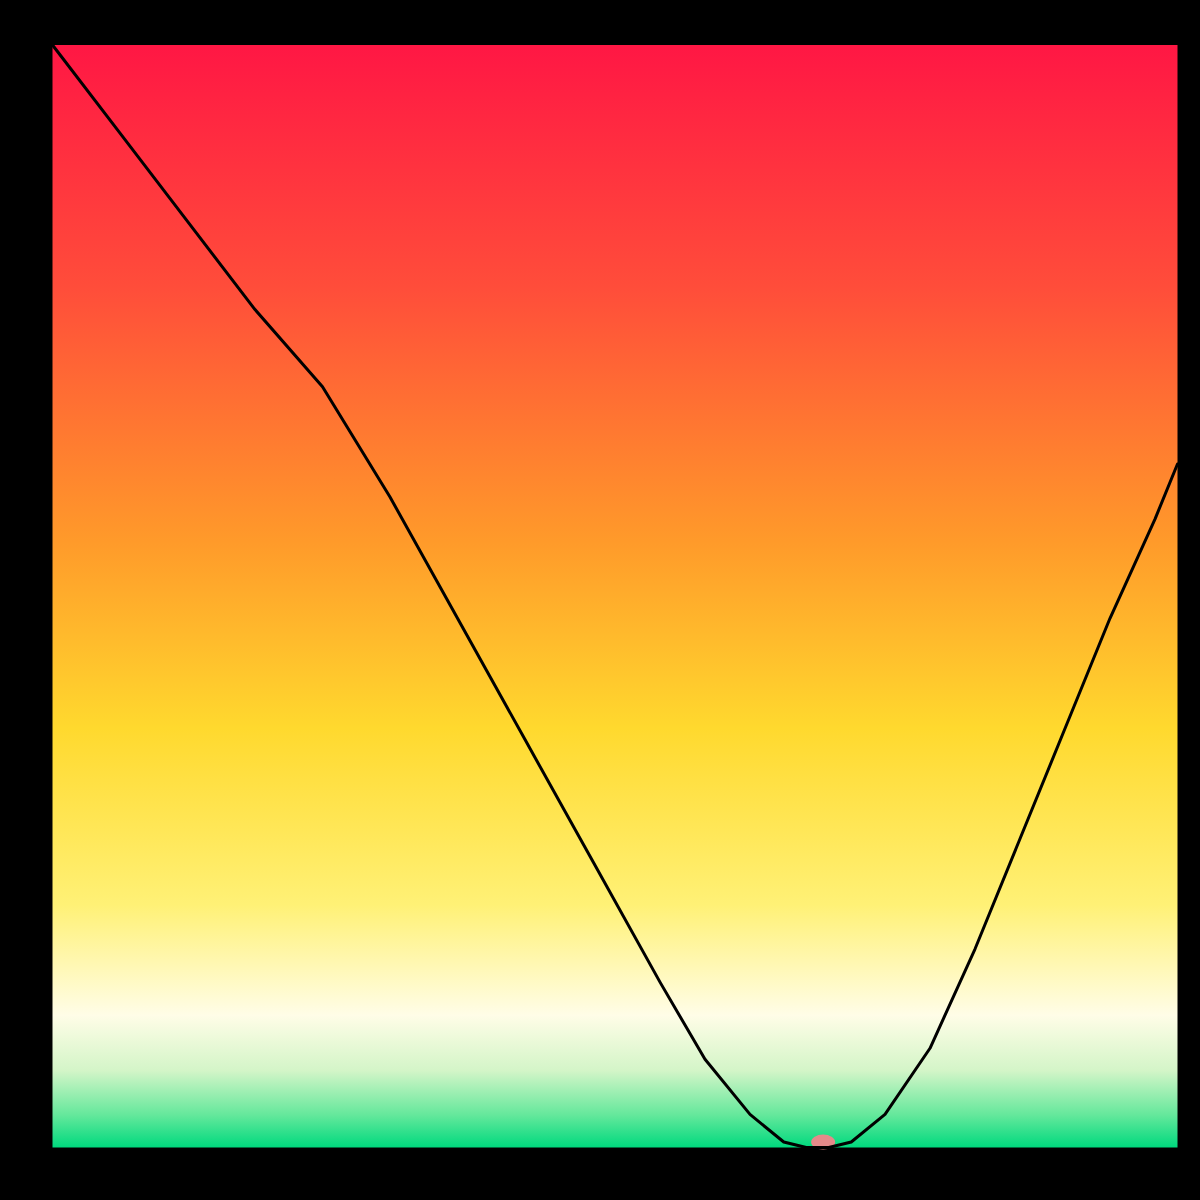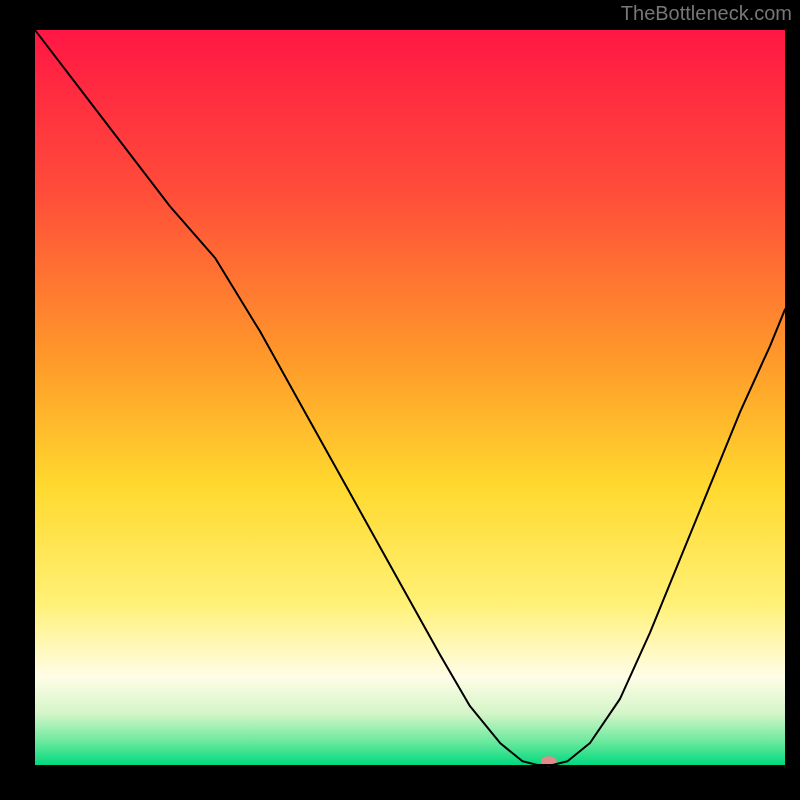--- a/index.html
+++ b/index.html
@@ -28,21 +28,20 @@
     z-index: 10;
   }
   svg {
     display: block;
   }
 </style>
 </head>
 <body>
 
 <div class="chart-container">
-  <div class="watermark">TheBottleneck.com</div>
   <svg id="chart-svg" width="800" height="800">
       <defs>
         <linearGradient id="bg-grad" x1="0" y1="0" x2="0" y2="1">
           <stop offset="0%" stop-color="#ff1744"></stop>
           <stop offset="22%" stop-color="#ff4d3a"></stop>
           <stop offset="45%" stop-color="#ff9a2a"></stop>
           <stop offset="62%" stop-color="#ffd92e"></stop>
           <stop offset="78%" stop-color="#fff176"></stop>
           <stop offset="88%" stop-color="#fffde7"></stop>
           <stop offset="93%" stop-color="#d4f5c8"></stop>

